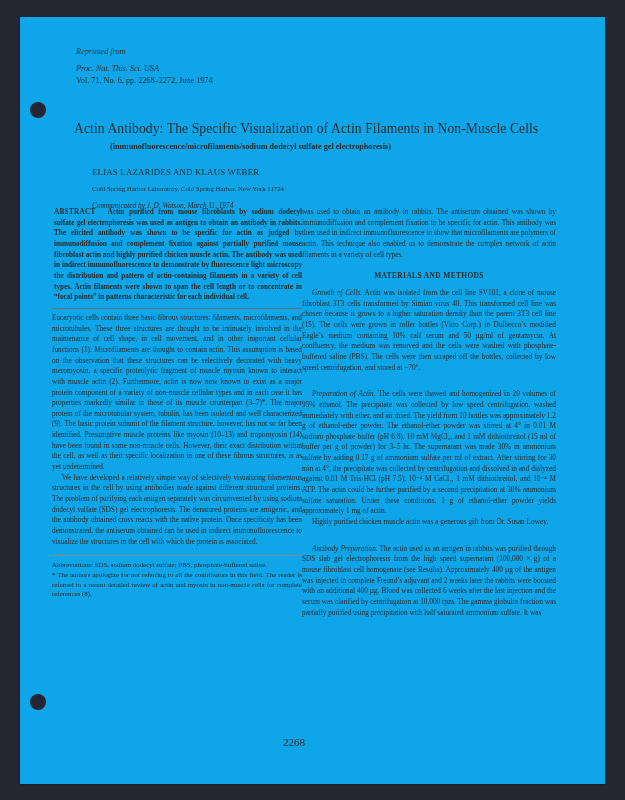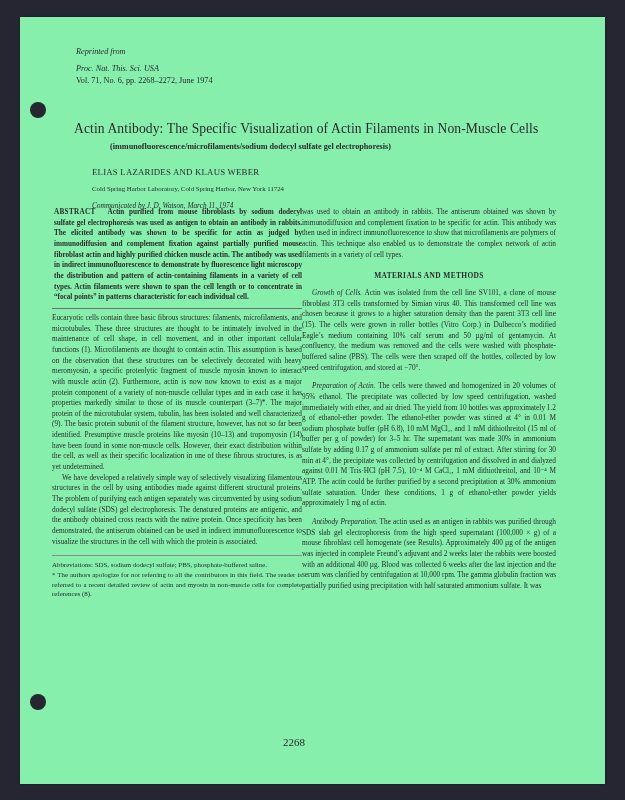--- a/index.html
+++ b/index.html
@@ -5,21 +5,21 @@
   html, body { margin:0; padding:0; }
   body {
     width:625px; height:800px; overflow:hidden;
     background:#262633;
     position:relative;
     font-family:"Liberation Serif", "DejaVu Serif", serif;
     color:#2a2a2a;
   }
   .page {
     position:absolute; left:20px; top:17px; width:585px; height:767px;
-    background:#86efac;
+    background:#0ea5e9;
     box-shadow: 0 0 2px rgba(0,0,0,0.4);
   }
   .hole {
     position:absolute; width:16px; height:16px; border-radius:50%;
     background:#262633;
   }
   .reprint { position:absolute; left:56px; top:29px; font-size:8.2px; line-height:12px; }
   .reprint .it { font-style:italic; }
   .reprint .gap { height:5px; }
   .title {
@@ -38,21 +38,21 @@
   .right { left:302px; top:207px; width:254px; }
   .abstract { font-weight:bold; font-size:7.2px; line-height:10.65px; padding:0 0 0 2px; }
   .abstract .lbl { letter-spacing:0.3px; margin-right:12px; }
   .rule { border-top:1.2px solid #6d6d6d; margin:5px 0 4px 0; }
   .thinrule { border-top:0.8px solid #8a8a8a; margin:8px 0 4px 0; }
   p { margin:0; }
   .indent { text-indent:10px; }
   .foot { font-size:6.9px; line-height:9.6px; }
   .heading { text-align:center; font-weight:bold; font-size:7.4px; letter-spacing:0.4px; margin:11px 0 6px 0; }
   .it { font-style:italic; }
-  .para-gap { margin-top:8px; }
+  .para-gap { margin-top:16px; }
   .pagenum { position:absolute; left:283px; top:736px; font-size:11px; }
 </style>
 </head>
 <body>
 
 <div class="page">
   <div class="reprint">
     <div class="it">Reprinted from</div>
     <div class="gap"></div>
     <div class="it">Proc. Nat. This. Sci. USA</div>
@@ -82,20 +82,21 @@
   <p>was used to obtain an antibody in rabbits. The antiserum obtained was shown by immunodiffusion and complement fixation to be specific for actin. This antibody was then used in indirect immunofluorescence to show that microfilaments are polymers of actin. This technique also enabled us to demonstrate the complex network of actin filaments in a variety of cell types.</p>
   <div class="heading">MATERIALS AND METHODS</div>
   <p class="indent">
     <span class="it">Growth of Cells.</span>
     <span>Actin was isolated from the cell line SV101, a clone of mouse fibroblast 3T3 cells transformed by Simian virus 40. This transformed cell line was chosen because it grows to a higher saturation density than the parent 3T3 cell line (15). The cells were grown in roller bottles (Vitro Corp.) in Dulbecco’s modified Eagle’s medium containing 10% calf serum and 50 µg/ml of gentamycin. At confluency, the medium was removed and the cells were washed with phosphate-buffered saline (PBS). The cells were then scraped off the bottles, collected by low speed centrifugation, and stored at −70°.</span>
   </p>
   <p class="indent para-gap">
     <span class="it">Preparation of Actin.</span>
     <span>The cells were thawed and homogenized in 20 volumes of 95% ethanol. The precipitate was collected by low speed centrifugation, washed immediately with ether, and air dried. The yield from 10 bottles was approximately 1.2 g of ethanol-ether powder. The ethanol-ether powder was stirred at 4° in 0.01 M sodium phosphate buffer (pH 6.8), 10 mM MgCl₂, and 1 mM dithiothreitol (15 ml of buffer per g of powder) for 3–5 hr. The supernatant was made 30% in ammonium sulfate by adding 0.17 g of ammonium sulfate per ml of extract. After stirring for 30 min at 4°, the precipitate was collected by centrifugation and dissolved in and dialyzed against 0.01 M Tris·HCl (pH 7.5), 10⁻⁴ M CaCl₂, 1 mM dithiothreitol, and 10⁻⁴ M ATP. The actin could be further purified by a second precipitation at 30% ammonium sulfate saturation. Under these conditions, 1 g of ethanol-ether powder yields approximately 1 mg of actin.</span>
   </p>
+  <p class="indent">Highly purified chicken muscle actin was a generous gift from Dr. Susan Lowey.</p>
   <p class="indent para-gap">
     <span class="it">Antibody Preparation.</span>
     <span>The actin used as an antigen in rabbits was purified through SDS slab gel electrophoresis from the high speed supernatant (100,000 × g) of a mouse fibroblast cell homogenate (see Results). Approximately 400 µg of the antigen was injected in complete Freund’s adjuvant and 2 weeks later the rabbits were boosted with an additional 400 µg. Blood was collected 6 weeks after the last injection and the serum was clarified by centrifugation at 10,000 rpm. The gamma globulin fraction was partially purified using precipitation with half saturated ammonium sulfate. It was</span>
   </p>
 </div>
 
 <div class="pagenum">2268</div>
 
 <div class="hole" style="left:30px;top:102px;"></div>
 <div class="hole" style="left:30px;top:694px;"></div>

